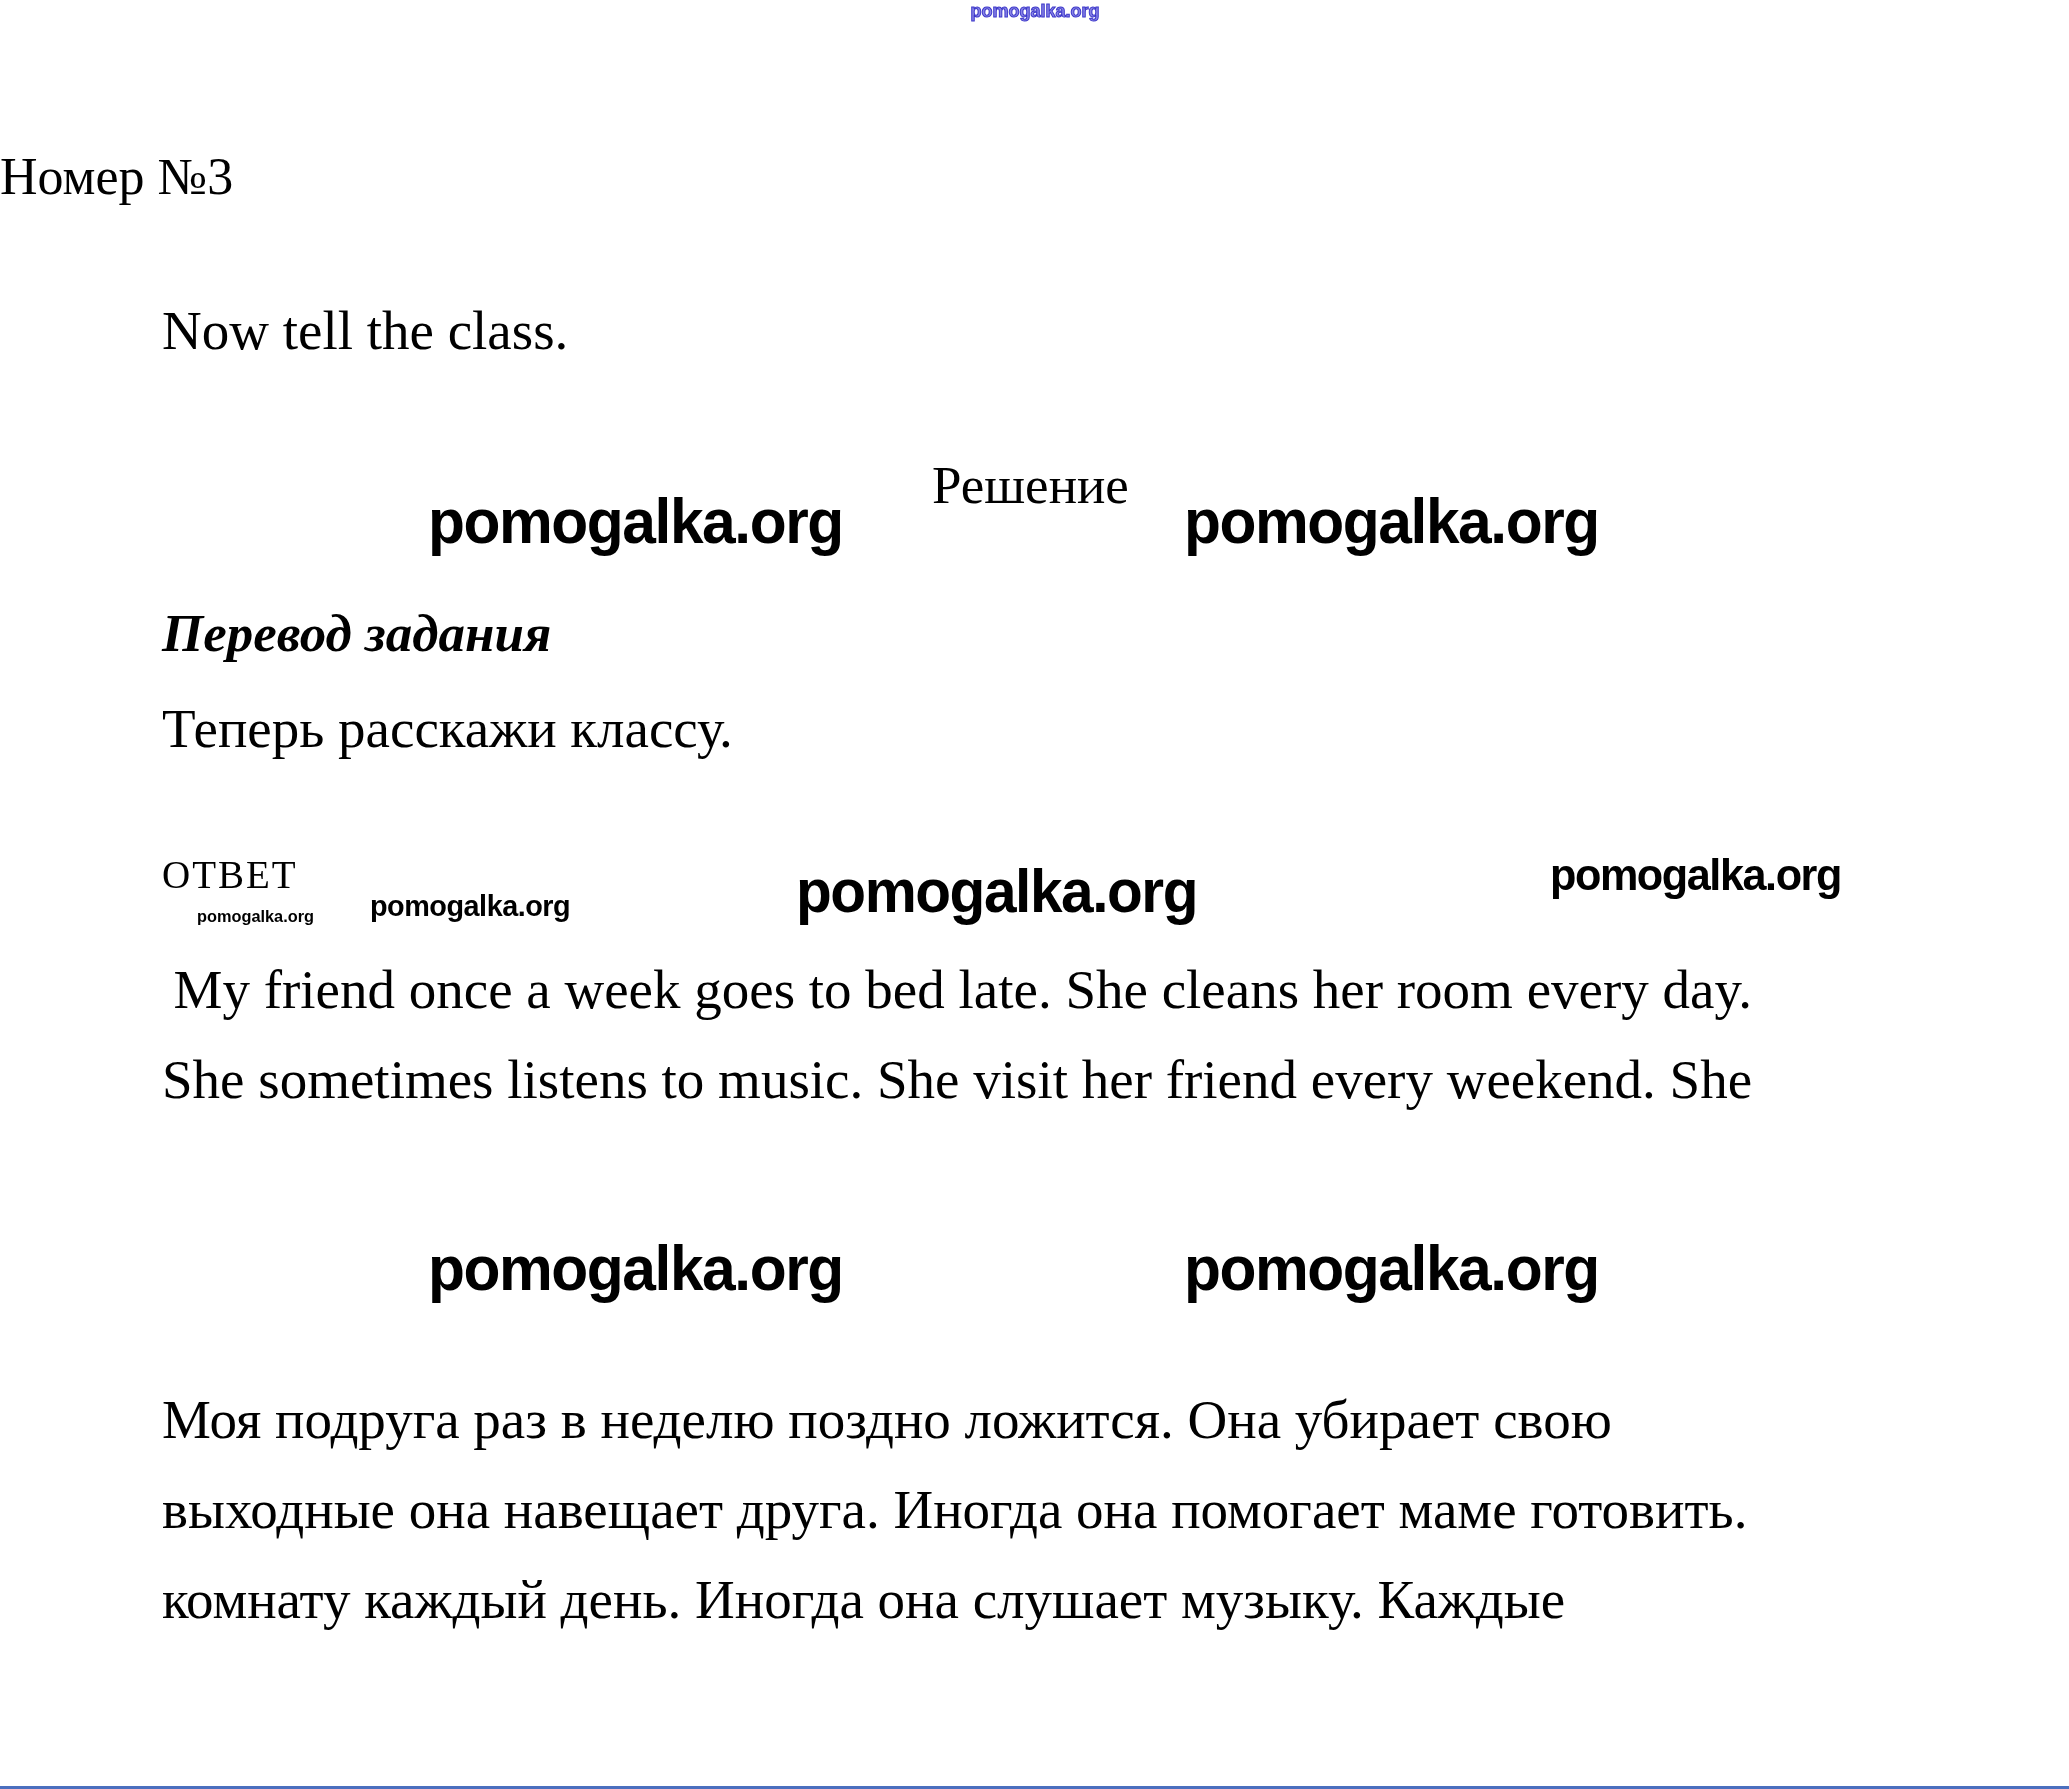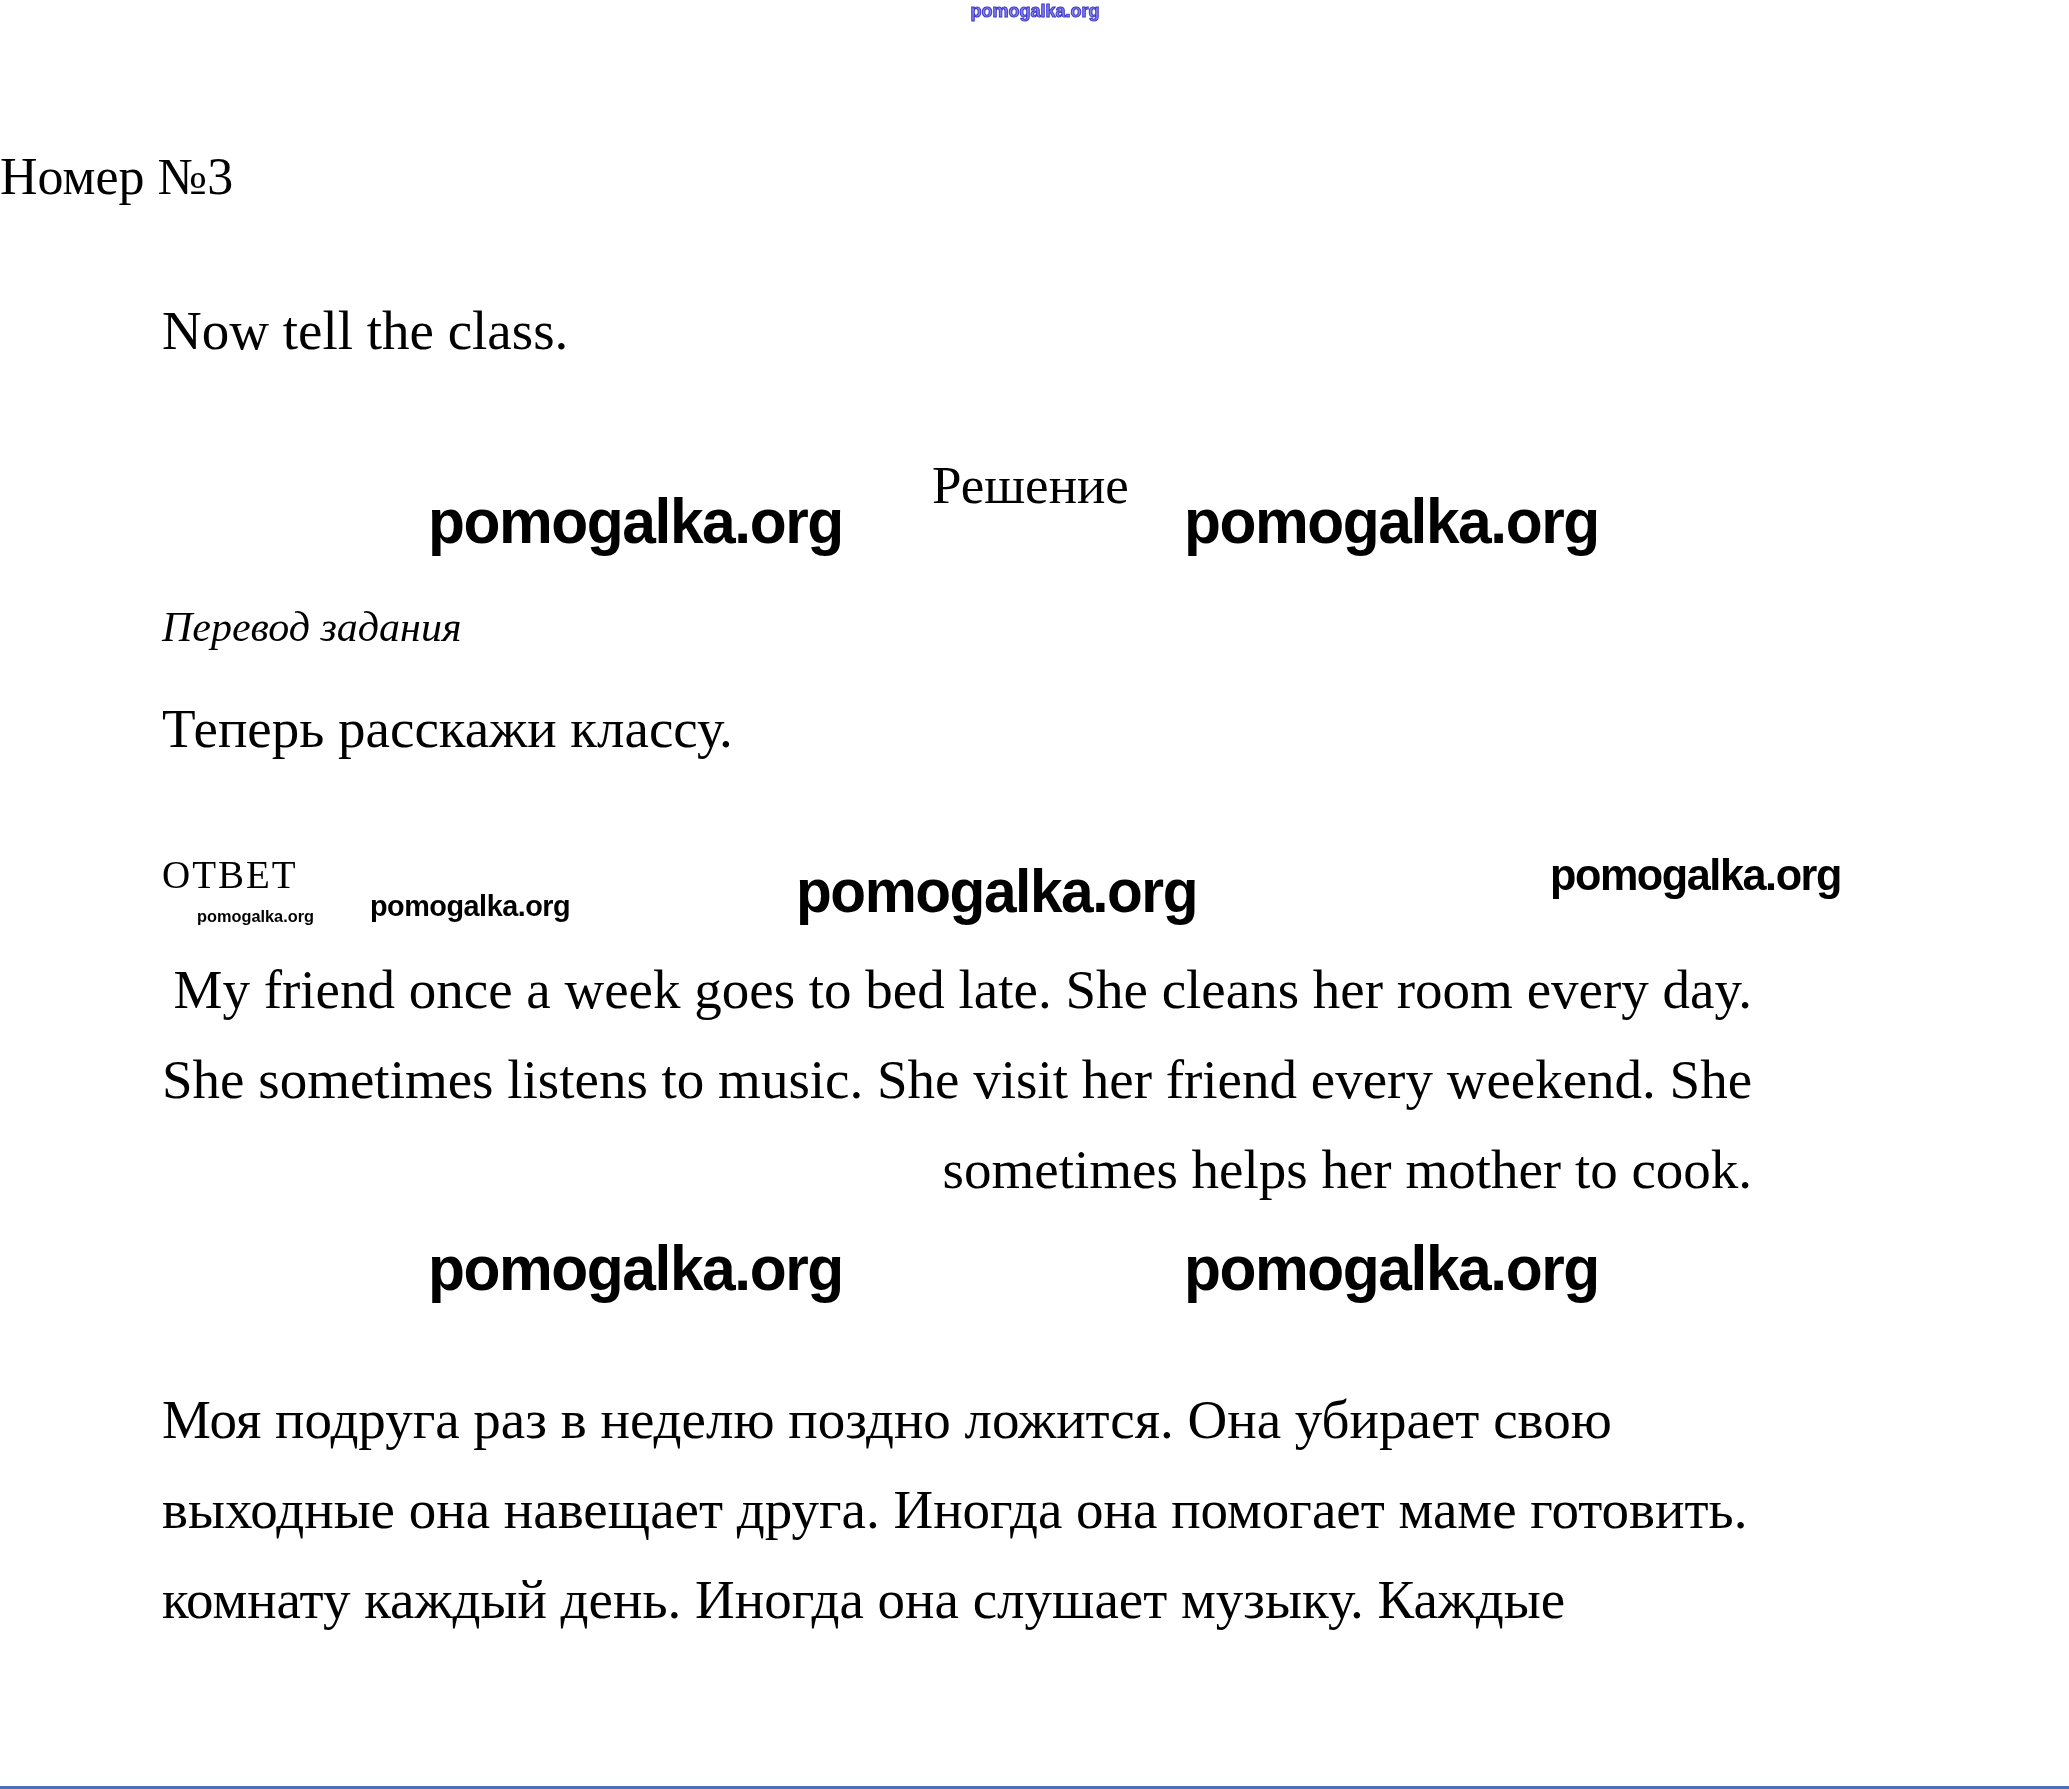--- a/index.html
+++ b/index.html
@@ -16,21 +16,21 @@
     font-family:"Liberation Sans", sans-serif; font-weight:bold; font-size:18px;
     color:#8884e6; -webkit-text-stroke:1px #3b36c9; letter-spacing:0;
   }
   .title { top:147px; left:0; width:100%; text-align:left; font-size:52px; font-weight:normal; margin:0; }
   .task-text { top:299px; left:162px; font-size:55px; }
 
   .sol-wm-left  { top:485px; left:428px;  font-size:63px; }
   .sol-label    { top:455px; left:932px;  font-size:53px; }
   .sol-wm-right { top:485px; left:1184px; font-size:63px; }
 
-  .h-bold-italic { font-size:42px; font-weight:normal; font-style:italic; margin:0; }
+  .h-bold-italic { font-size:53px; font-weight:bold; font-style:italic; margin:0; }
   .h-task-tr { top:603px; left:162px; }
   .task-tr-text { top:697px; left:162px; font-size:55px; }
 
   .answer-heading { top:852px; left:162px; font-size:39px; font-weight:normal; letter-spacing:2px; margin:0; }
   .answer-wm-small { top:907px; left:197px; font-size:17px; letter-spacing:0; }
   .answer-wm-sub   { top:889px; left:370px; font-size:30px; letter-spacing:-0.5px; }
   .answer-wm-center{ top:856px; left:796px; font-size:61px; }
   .answer-wm-right { top:849px; left:1550px; font-size:45px; }
 
   .paragraph { position:absolute; left:162px; font-size:55px; line-height:90px; white-space:nowrap; }
@@ -63,21 +63,20 @@
 
   <h2 class="abs answer-heading">ОТВЕТ</h2>
   <div class="abs wm answer-wm-small">pomogalka.org</div>
   <div class="abs wm answer-wm-sub">pomogalka.org</div>
   <div class="abs wm answer-wm-center">pomogalka.org</div>
   <div class="abs wm answer-wm-right">pomogalka.org</div>
 
   <div class="paragraph answer-paragraph">
     <div>My friend once a week goes to bed late. She cleans her room every day.</div>
     <div>She sometimes listens to music. She visit her friend every weekend. She</div>
-    <div>sometimes helps her mother to cook.</div>
   </div>
 
   <div class="abs wm wm2-left">pomogalka.org</div>
   <div class="abs wm wm2-right">pomogalka.org</div>
 
 
   <div class="paragraph answer-tr-paragraph">
     <div>Моя подруга раз в неделю поздно ложится. Она убирает свою</div>
     <div>выходные она навещает друга. Иногда она помогает маме готовить.</div>
     <div>комнату каждый день. Иногда она слушает музыку. Каждые</div>

